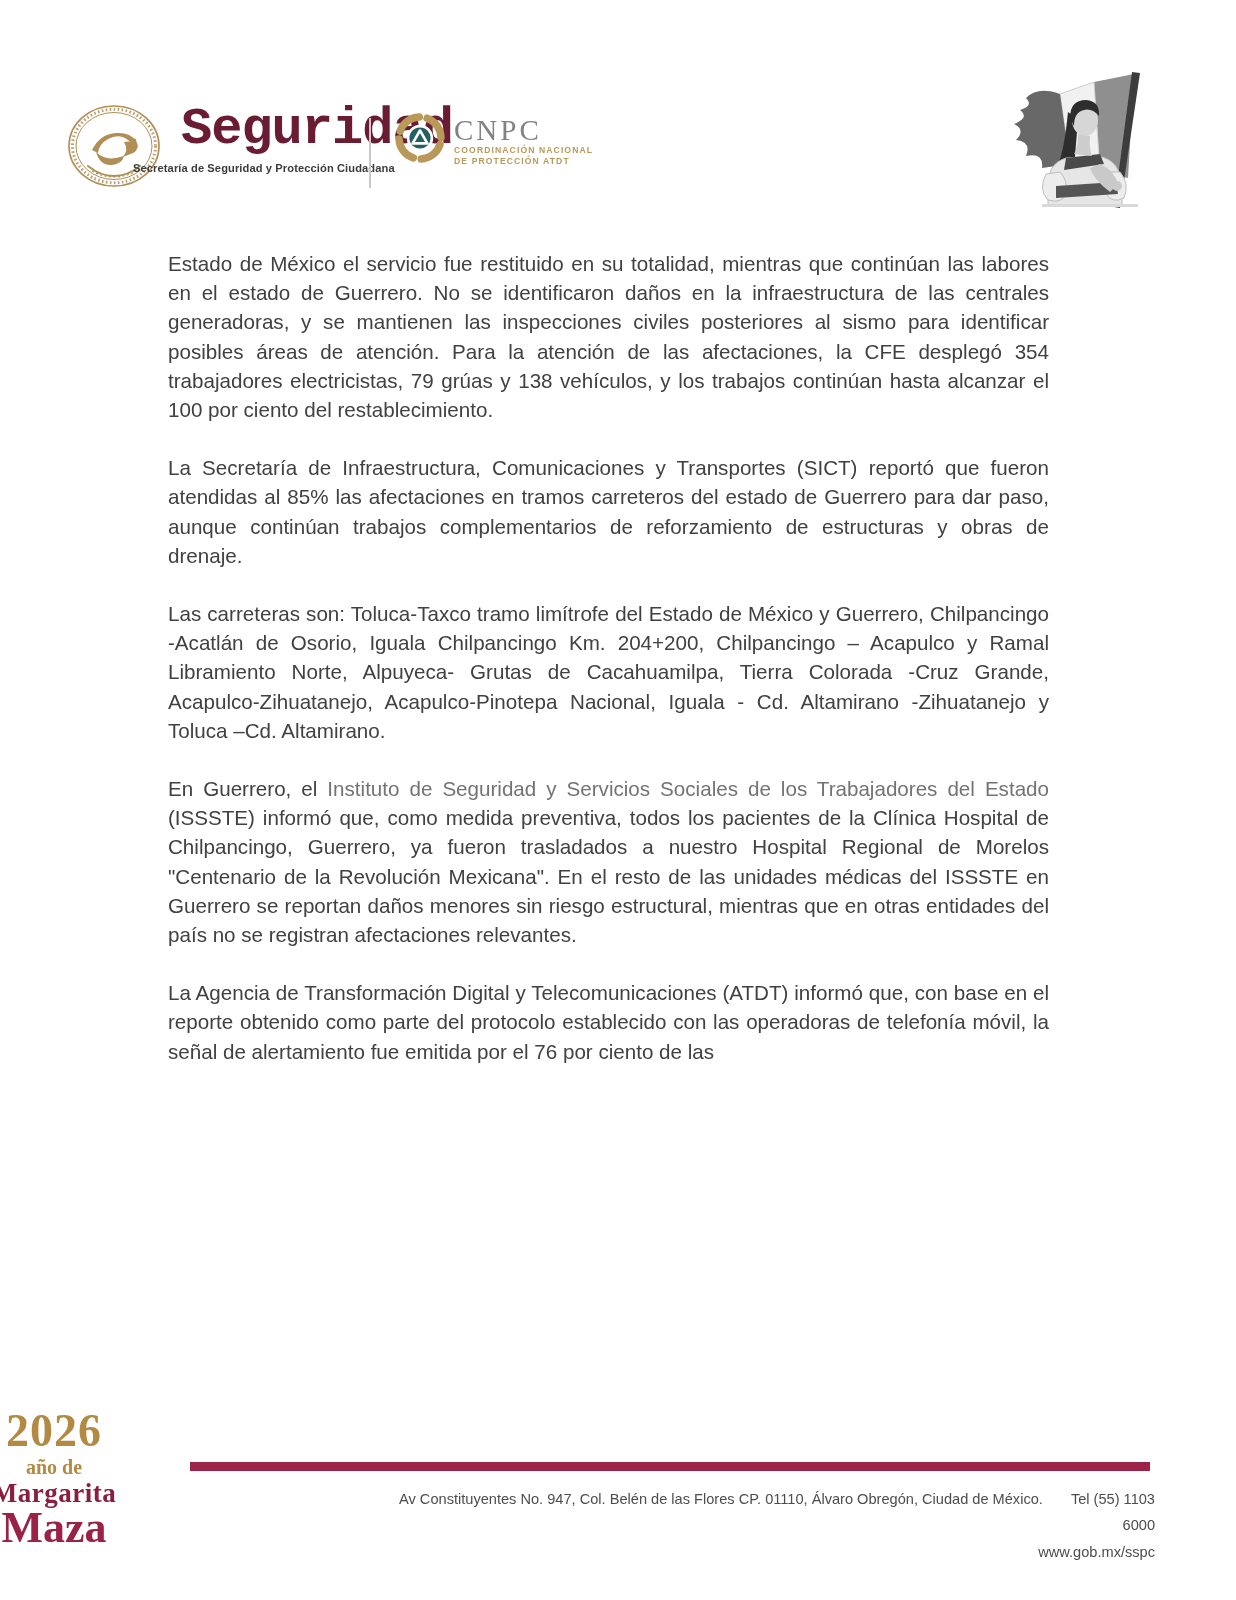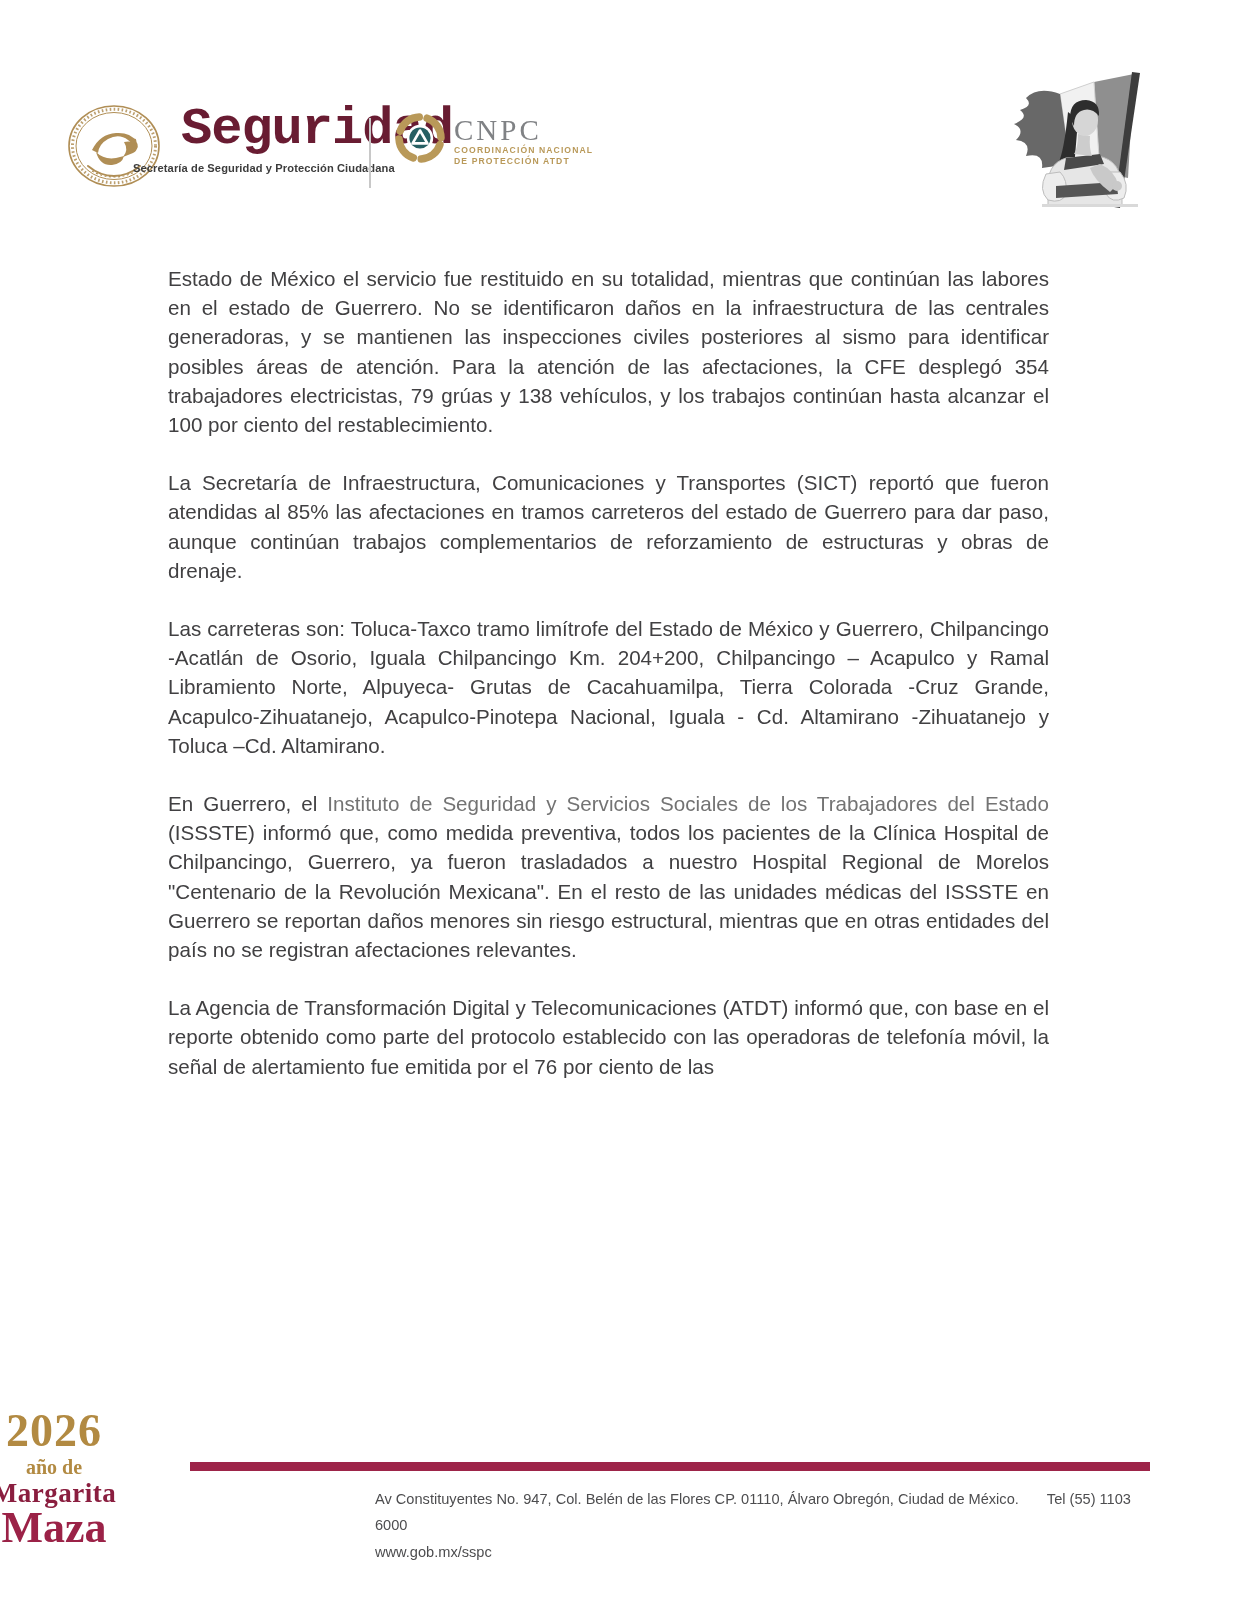--- a/index.html
+++ b/index.html
@@ -32,21 +32,21 @@
     font-size:29px;color:#808285;letter-spacing:3px;line-height:1;
   }
   .cnpc-text .cnpc-sub{
     font-size:8.6px;font-weight:bold;color:#b99959;
     letter-spacing:1.1px;line-height:1.35;
   }
   .flag-art{position:absolute;left:982px;top:68px;}
 
   
   .doc-body{
-    position:absolute;left:168px;top:264px;width:881px;
+    position:absolute;left:168px;top:249px;width:881px;
     font-size:20.6px;line-height:29.2px;color:#414042;
     text-align:justify;
   }
   .doc-body p{margin:0 0 29px 0;}
   .issste-link{color:#737373;}
 
   
   .maza{
     position:absolute;left:-30px;top:1408px;width:168px;
     text-align:center;
@@ -55,21 +55,21 @@
   .maza .fe-year{font-size:46px;line-height:1;color:#b28a42;letter-spacing:1px;}
   .maza .fe-l2{font-size:20px;line-height:1.1;color:#b28a42;margin-top:2px;}
   .maza .fe-l3{font-size:27px;line-height:1;color:#8a1e3f;margin-top:2px;letter-spacing:.5px;}
   .maza .fe-l4{font-size:44px;line-height:.95;color:#9b2247;}
   .footer-rule{
     position:absolute;left:190px;top:1462px;width:960px;height:9px;
     background:#9d2449;
   }
   .footer-addr{
     position:absolute;left:375px;top:1486px;width:780px;
-    font-size:14.6px;color:#4d4d4f;line-height:1.8;
+    font-size:14.6px;color:#4d4d4f;line-height:1.8;text-align:right;
   }
   .footer-addr .tel{margin-left:28px;}
 </style>
 </head>
 <body>
 
 <div class="page">
 
   <div class="hdr">
 

